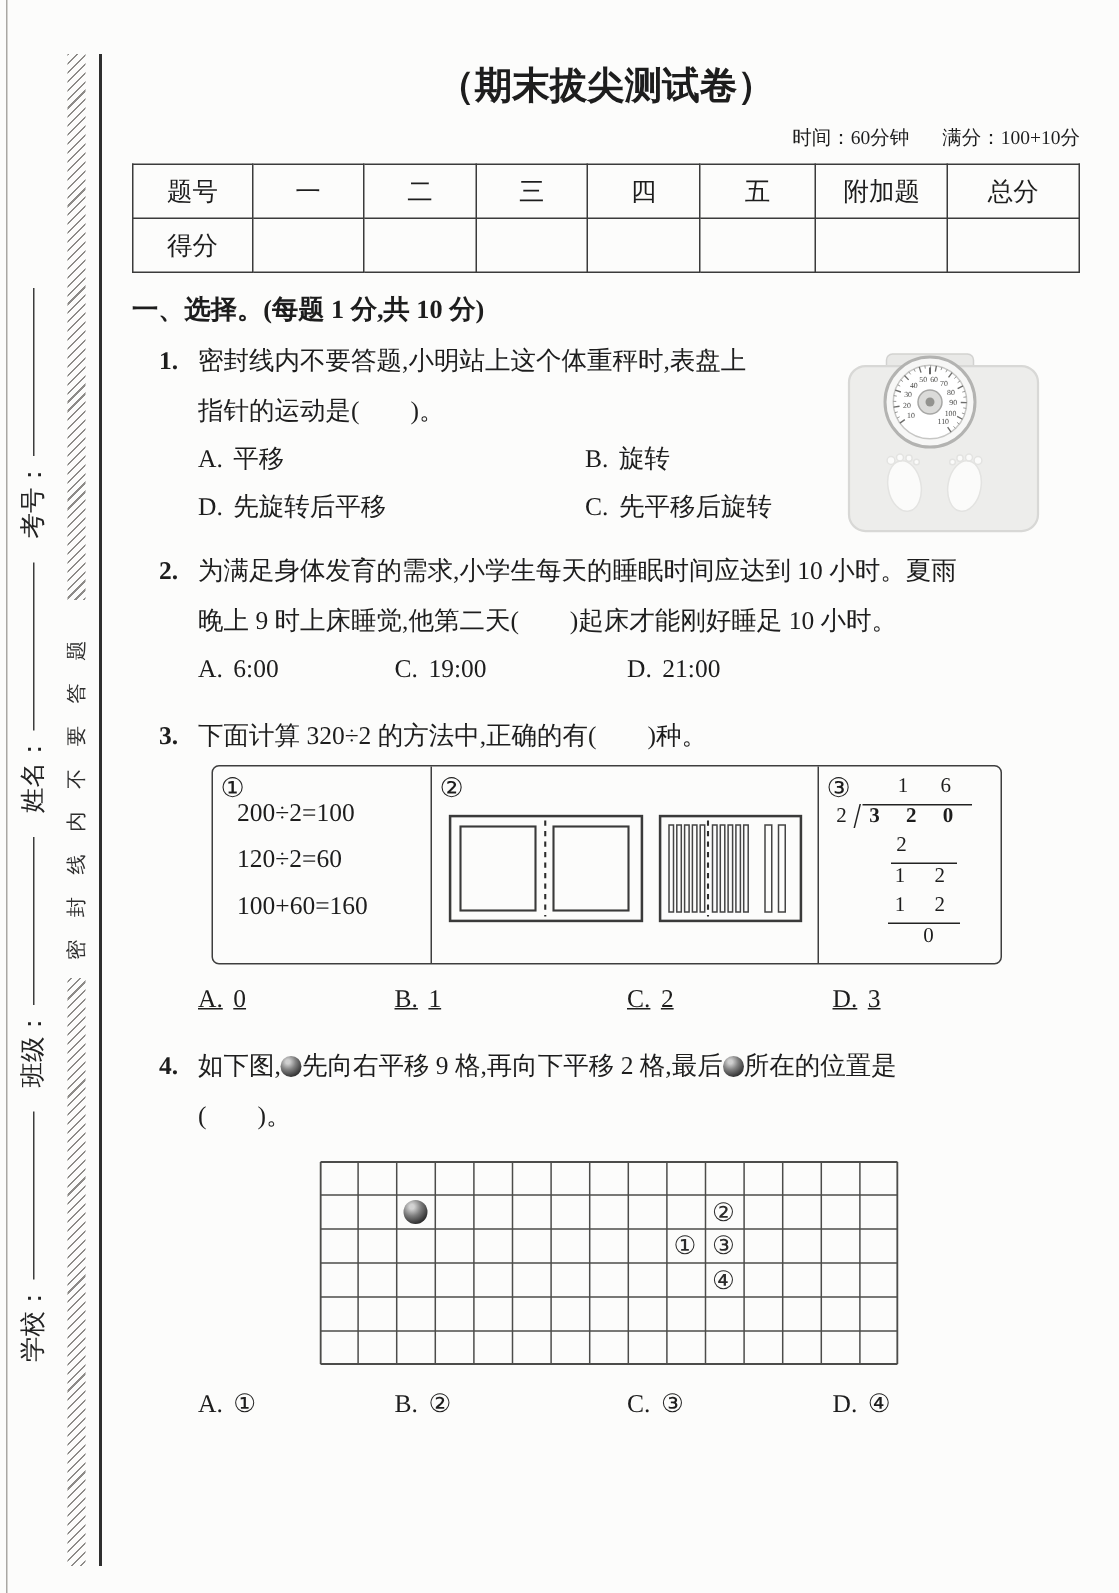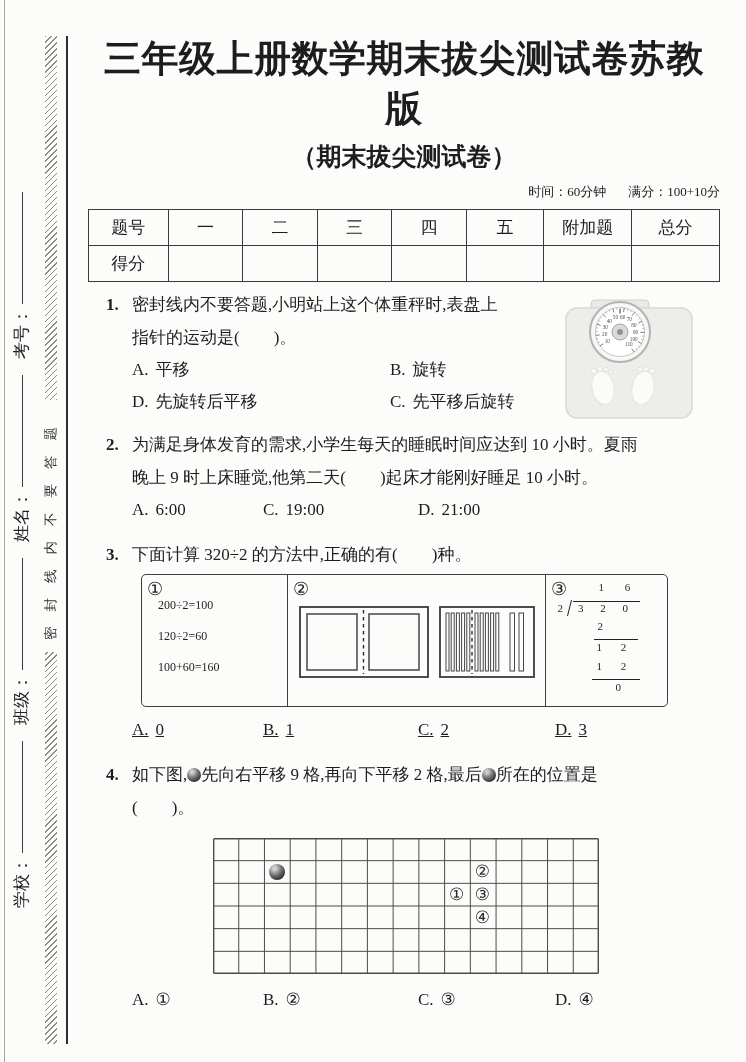--- a/index.html
+++ b/index.html
@@ -54,29 +54,29 @@
 
   
   .mbox { margin:3px 0 0 53px; width:527px; height:133px; box-sizing:border-box;
           border:1.6px solid #3e3e3e; border-radius:5px; display:flex; }
   .mcell { position:relative; box-sizing:border-box; }
   .mc1 { width:146px; border-right:1.4px solid #3e3e3e; }
   .mc2 { width:258px; border-right:1.4px solid #3e3e3e; display:flex; align-items:center;
          justify-content:center; gap:10px; padding-top:4px; }
   .mc3 { flex:1; }
   .mlabel { position:absolute; top:3px; left:5px; font-size:18px; }
-  .m1-lines { padding:15px 0 0 16px; font-size:12px; line-height:31px; }
-
-  
-  .longdiv { position:relative; width:110px; height:116px; margin:8px auto 0; font-size:11px; }
+  .m1-lines { padding:15px 0 0 16px; font-size:17px; line-height:31px; }
+
+  
+  .longdiv { position:relative; width:110px; height:116px; margin:8px auto 0; font-size:14px; }
   .ld-quot  { position:absolute; top:-2px; left:47px; letter-spacing:9px; }
   .ld-head  { position:absolute; top:17px; left:6px; }
   .ld-hook  { display:inline-block; width:1px; height:16px; border-left:1.6px solid #222;
               transform:skewX(-14deg); margin:0 2px -4px 6px; }
-  .ld-dividend { border-top:1.6px solid #222; padding:0 5px; letter-spacing:7px; }
+  .ld-dividend { border-top:1.6px solid #222; padding:0 5px; letter-spacing:7px;font-weight:bold; }
   .ld-sub1  { position:absolute; top:37px; left:46px; }
   .ld-line1 { position:absolute; top:56px; left:42px; width:44px; border-top:1.4px solid #222; }
   .ld-b1    { position:absolute; top:58px; left:45px; letter-spacing:8px; }
   .ld-b2    { position:absolute; top:77px; left:45px; letter-spacing:8px; }
   .ld-line2 { position:absolute; top:96px; left:40px; width:48px; border-top:1.4px solid #222; }
   .ld-rem   { position:absolute; top:98px; left:64px; }
 
   
   #q4grid { position:relative; width:386px; height:136px; margin:14px 0 10px 125px; }
   #q4grid svg { position:absolute; inset:0; }
@@ -99,21 +99,20 @@
       <span class="field-line"></span>
     <span>考号：</span>
       <span class="field-line"></span>
   </div>
   <div class="hatch-band"></div>
   <div class="seal-strip">密封线内不要答题</div>
   <div class="rule-line"></div>
 
   <div class="content">
 
-    <div class="title">三年级上册数学期末拔尖测试卷苏教版</div>
     <div class="subtitle">（期末拔尖测试卷）</div>
     <div class="meta">
       <span>时间：60分钟</span>
       <span>满分：100+10分</span>
     </div>
 
     <table class="score">
       <colgroup>
         <col style="width:78px">
           <col style="width:73px">
@@ -141,20 +140,21 @@
             <td></td>
         <td></td>
             <td></td>
         <td></td>
             <td></td>
         <td></td>
       </tr>
     </tbody>
       </table>
 
+    <div class="sec-heading">一、选择。(每题 1 分,共 10 分)</div>
 
     <div class="question q1">
       <span class="q-num">1.</span>
       <div class="q-line">密封线内不要答题,小明站上这个体重秤时,表盘上</div>
       <div class="q-line">指针的运动是(　　)。</div>
       <div class="opts w-half">
         <span class="opt"><span class="okey">A.</span><span>平移</span></span>
         <span class="opt"><span class="okey">B.</span><span>旋转</span></span>
       </div>
       <div class="opts w-half">

